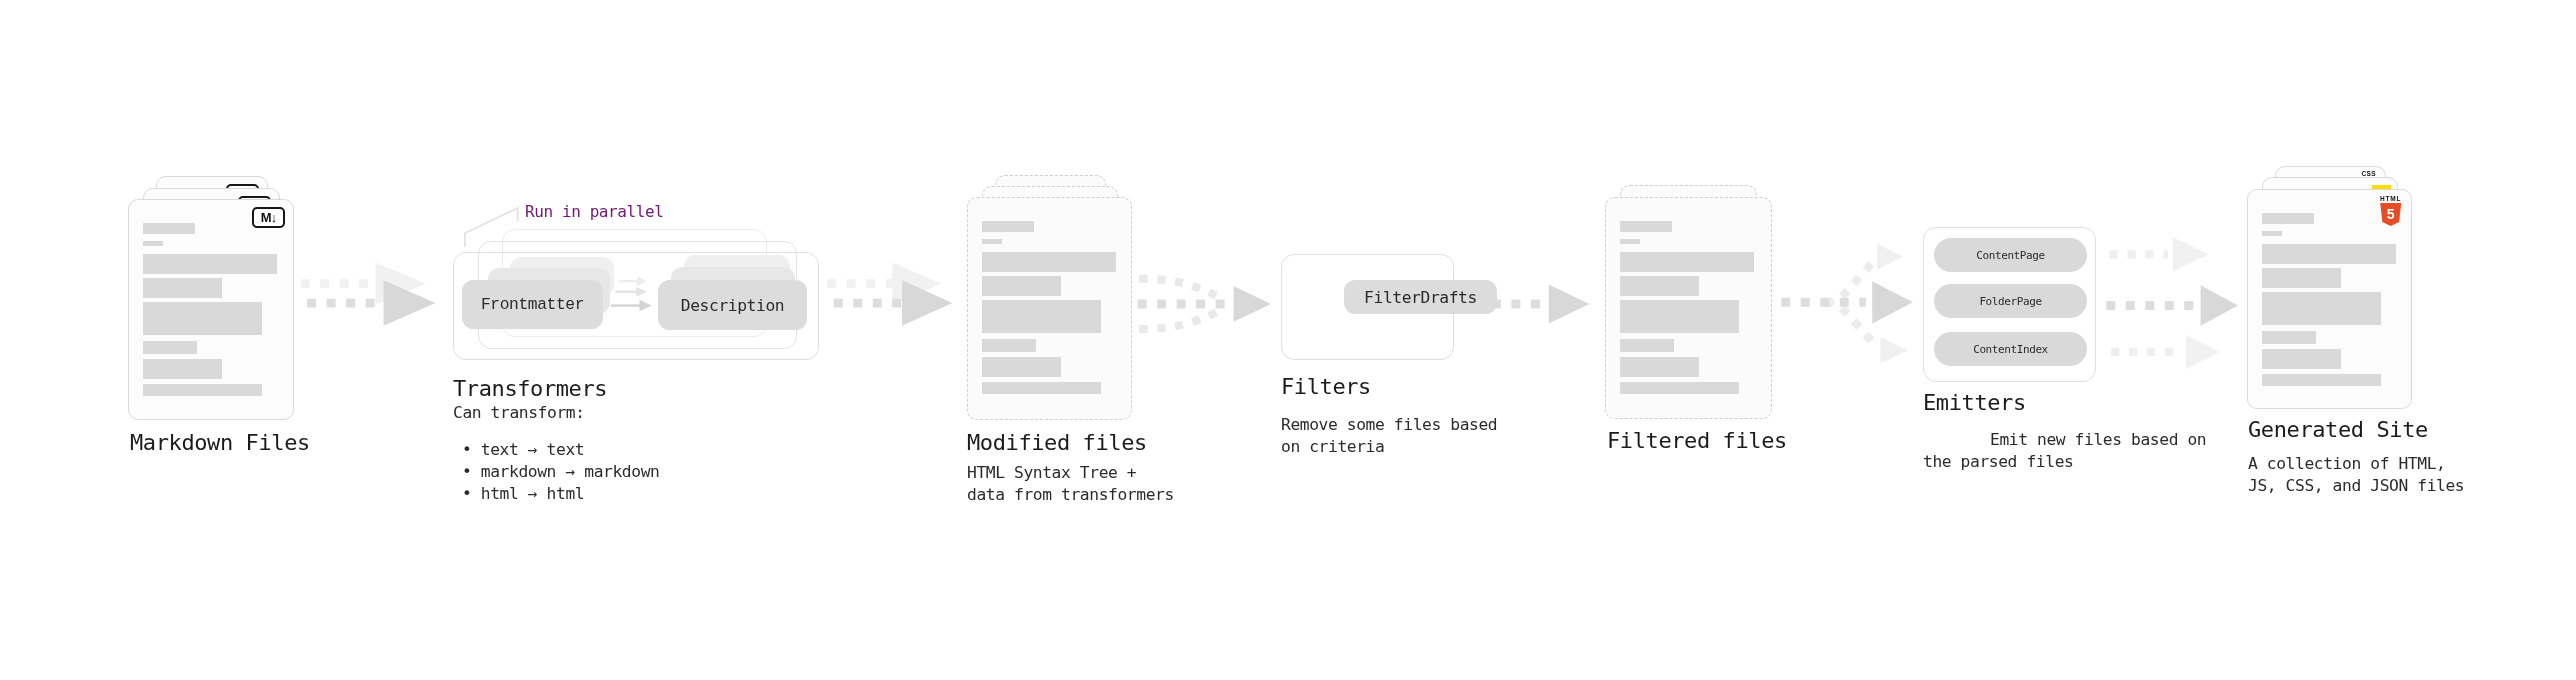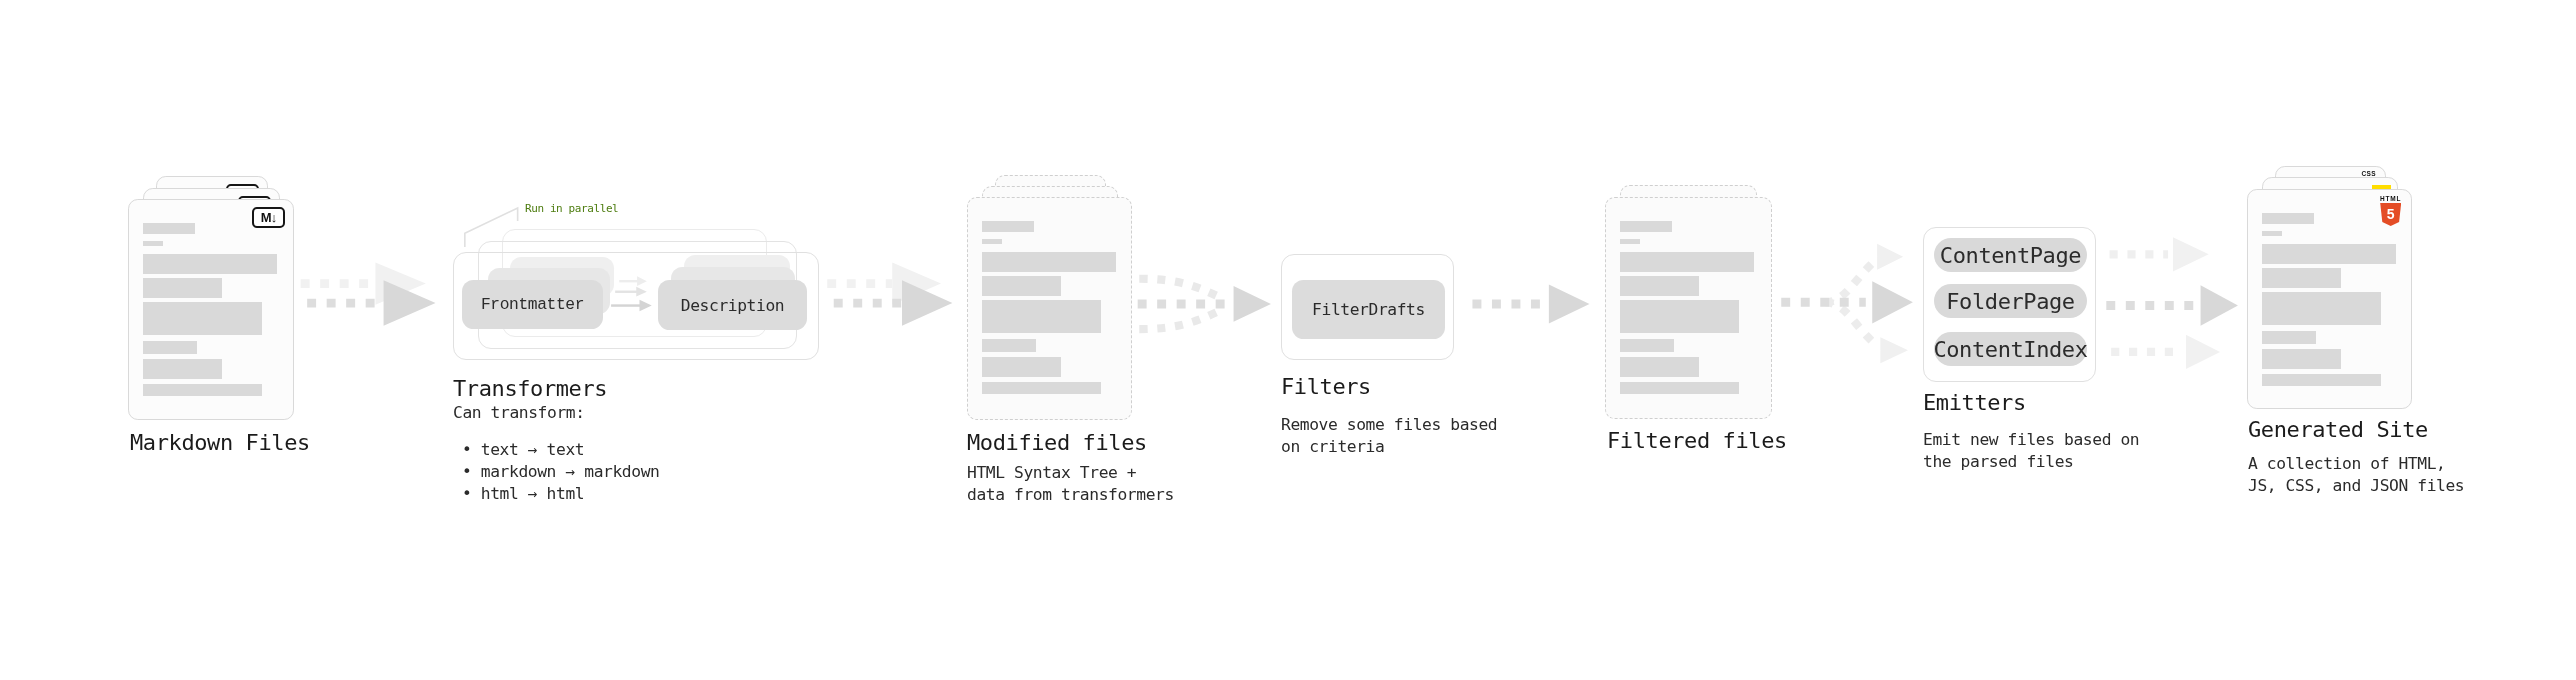--- a/index.html
+++ b/index.html
@@ -11,21 +11,21 @@
   
   .stage-title {
     position:absolute; font-size:22px; line-height:24.4px; color:#1b1b1b;
     white-space:pre; letter-spacing:-0.4px;
   }
   .stage-desc {
     position:absolute; font-size:16.3px; line-height:22px; color:#2b2b2b;
     white-space:pre; letter-spacing:-0.4px;
   }
   .callout-text {
-    position:absolute; font-size:11px; color:#4d7c0f; white-space:pre;
+    position:absolute; font-size:16px; color:#701a75; white-space:pre;
     letter-spacing:-0.4px;
   }
 
   
   .file-card {
     position:absolute; background:#fcfcfc; border:1.6px solid #d9d9d9;
     border-radius:9.8px; box-sizing:border-box;
   }
   .file-card.dashed { border:1.6px dashed #cfcfcf; background:#fbfbfb; }
   .bars { position:absolute; inset:0; }
@@ -78,21 +78,21 @@
   .t-mid  { border-color:#e3e3e3; }
 
   
   .pill {
     position:absolute; background:#dcdcdc; border-radius:11.4px;
     display:flex; align-items:center; justify-content:center;
     font-size:16.3px; color:#2b2b2b; letter-spacing:-0.4px; white-space:pre;
   }
   .pill.ghost1 { background:#e7e7e7; }
   .pill.ghost2 { background:#efefef; }
-  .pill.emitter { border-radius:17px; background:#d9d9d9; font-size:22px; }
+  .pill.emitter { border-radius:17px; background:#d9d9d9; font-size:11px; }
 
   svg.arrow-layer { position:absolute; left:0; top:0; pointer-events:none; }
 </style>
 </head>
 <body>
 
 <svg class="arrow-layer" width="2576" height="681" viewBox="0 0 3170 838">
 
   <g>
     <line x1="370" y1="349" x2="462" y2="349" stroke="#f1f1f1" stroke-width="11" stroke-dasharray="11 13"></line>
@@ -212,21 +212,21 @@
         <div class="b8"></div>
     </div>
   </div>
   <div class="stage-title" style="left:967px; top:431px;">Modified files</div>
   <div class="stage-desc" style="left:967px; top:462px;">HTML Syntax Tree +</div>
   <div class="stage-desc" style="left:967px; top:484px;">data from transformers</div>
 </div>
 
 <div>
   <div class="group-box solid-bg" style="left:1281px; top:254px; width:173px; height:106px;"></div>
-  <div class="pill" style="left:1292px; top:280px; width:153px; height:59px;">FilterDrafts</div>
+  <div class="pill" style="left:1344px; top:280px; width:153px; height:34px;">FilterDrafts</div>
   <div class="stage-title" style="left:1281px; top:375px;">Filters</div>
   <div class="stage-desc" style="left:1281px; top:414px;">Remove some files based</div>
   <div class="stage-desc" style="left:1281px; top:436px;">on criteria</div>
 </div>
 
 <div>
   <div class="file-card dashed" style="left:1620px; top:185px; width:137px; height:222px;"></div>
   <div class="file-card dashed" style="left:1605px; top:197px; width:167px; height:222px;">
     <div class="bars">
       <div class="b1"></div>
@@ -241,21 +241,21 @@
   </div>
   <div class="stage-title" style="left:1607px; top:429px;">Filtered files</div>
 </div>
 
 <div>
   <div class="group-box solid-bg" style="left:1923px; top:227px; width:173px; height:155px;"></div>
   <div class="pill emitter" style="left:1934px; top:238px; width:153px; height:34px;">ContentPage</div>
   <div class="pill emitter" style="left:1934px; top:284px; width:153px; height:34px;">FolderPage</div>
   <div class="pill emitter" style="left:1934px; top:332px; width:153px; height:34px;">ContentIndex</div>
   <div class="stage-title" style="left:1923px; top:391px;">Emitters</div>
-  <div class="stage-desc" style="left:1923px; top:429px;text-align:right;">Emit new files based on</div>
+  <div class="stage-desc" style="left:1990px; top:429px;text-align:right;">Emit new files based on</div>
   <div class="stage-desc" style="left:1923px; top:451px;">the parsed files</div>
 </div>
 
 <div>
   <div class="file-card" style="left:2275px; top:166px; width:111px; height:220px;">
     <div class="css-badge">
       <div class="css-word">CSS</div>
       <div class="css-bar"></div>
     </div>
   </div>

